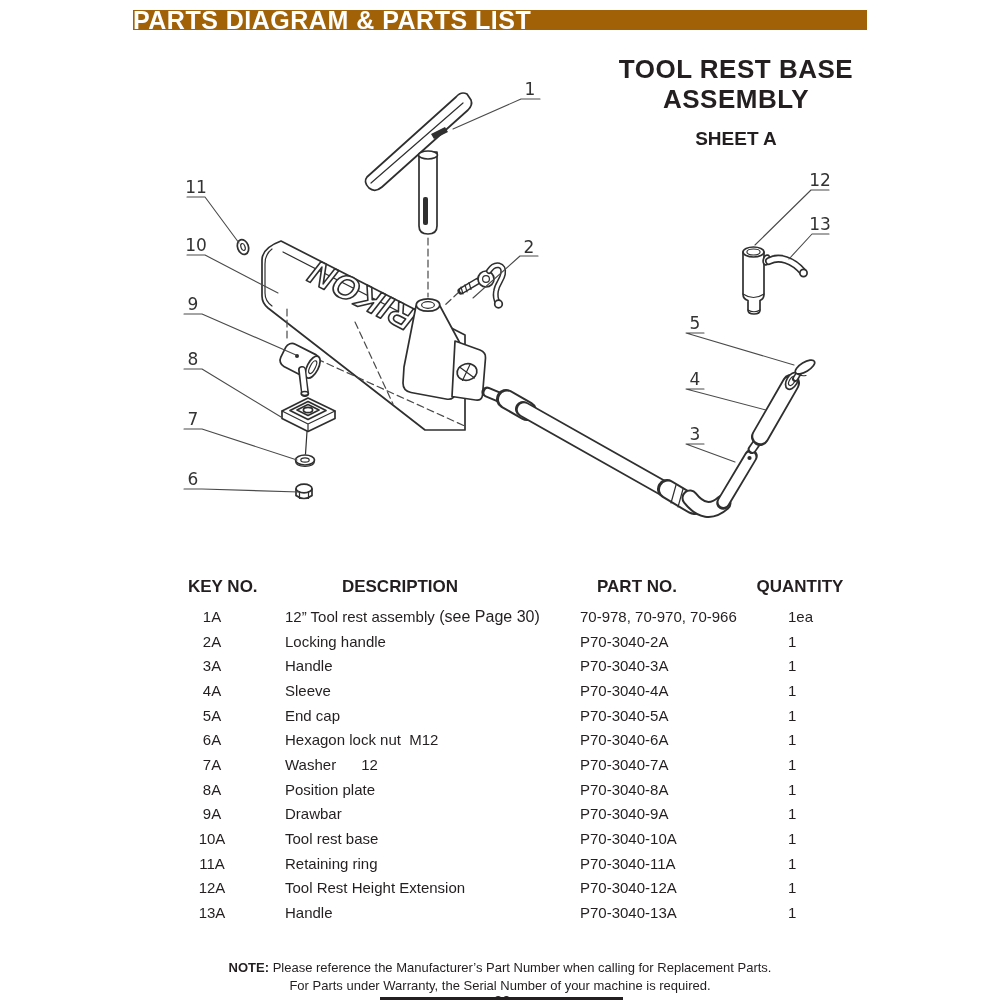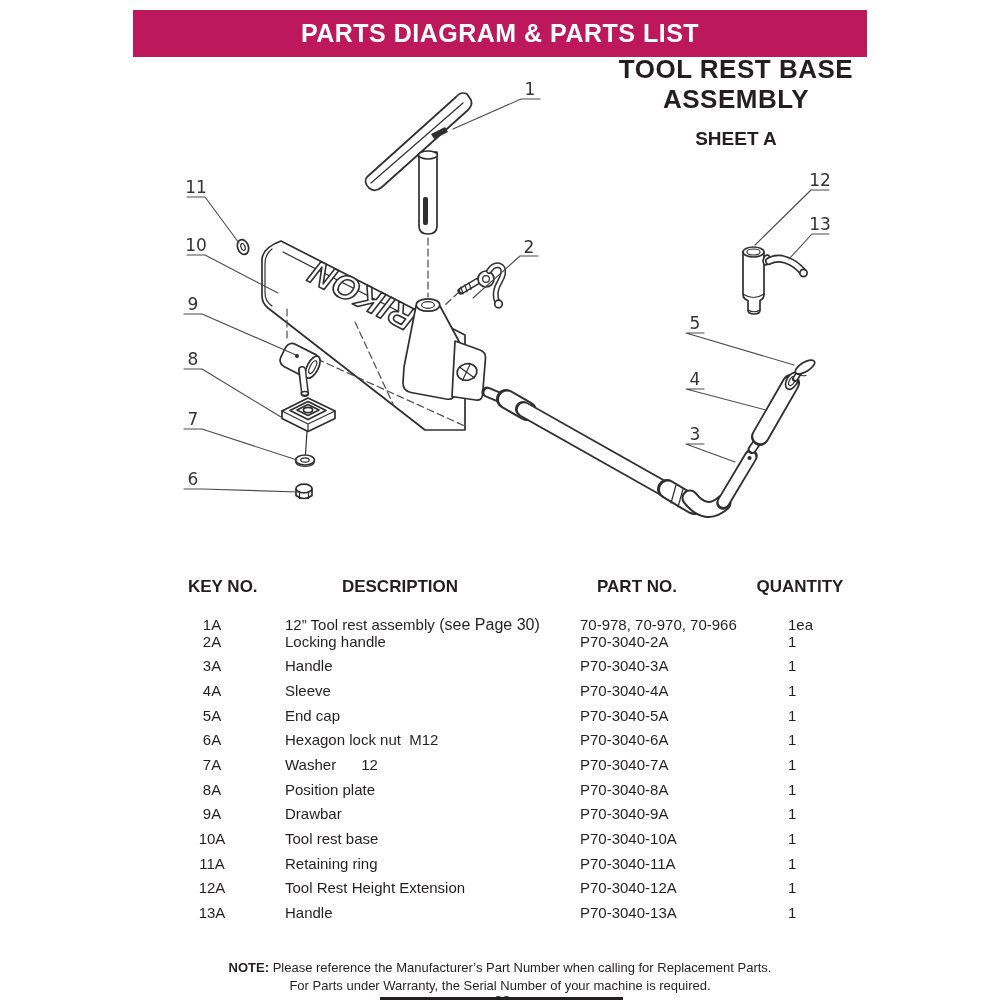--- a/index.html
+++ b/index.html
@@ -1,20 +1,20 @@
 <!DOCTYPE html>
 <html><head>
 <meta charset="utf-8">
 <style>
   *{margin:0;padding:0;box-sizing:border-box}
   html,body{width:1000px;height:1000px}
   body{position:relative;background:#fff;overflow:hidden;font-family:"Liberation Sans",sans-serif;color:#231f20}
   .abs{position:absolute}
-  #banner{left:133px;top:10px;width:734px;height:47px;background:#be185d;color:#fff;
-          display:flex;align-items:center;justify-content:center;font-weight:bold;
+  #banner{left:133px;top:10px;width:734px;height:20px;background:#a16207;color:#fff;
+          display:flex;align-items:center;font-weight:bold;
           font-size:25px;letter-spacing:.5px;white-space:nowrap}
   #titleblock{left:600px;top:54px;width:272px;text-align:center}
   .tl{font-size:26px;font-weight:bold;line-height:30px;letter-spacing:.5px}
   .sheet{font-size:19px;font-weight:bold;margin-top:14px}
   #diagram-svg{left:0;top:0;width:1000px;height:1000px}
   #table-header{left:0;top:577px;width:1000px;height:20px}
   #table-header span{position:absolute;font-weight:bold;font-size:17px;white-space:nowrap}
   .h-key{left:188px}
   .h-desc{left:300px;width:200px;text-align:center}
   .h-part{left:557px;width:160px;text-align:center}
@@ -215,21 +215,21 @@
   </g>
 </svg>
 
 <div id="table-header" class="abs">
   <span class="h-key">KEY NO.</span>
   <span class="h-desc">DESCRIPTION</span>
   <span class="h-part">PART NO.</span>
   <span class="h-qty">QUANTITY</span>
 </div>
 <div id="table-rows" class="abs">
-    <div class="prow" style="top: 8px;">
+    <div class="prow" style="top: 0px;">
       <span class="c-key">1A</span>
       <span class="c-desc">12” Tool rest assembly<span class="desc-note"> (see Page 30)</span></span>
       <span class="c-part">70-978, 70-970, 70-966</span>
       <span class="c-qty">1ea</span>
     </div>
     <div class="prow" style="top: 24.65px; padding-left: 40px;">
       <span class="c-key">2A</span>
       <span class="c-desc">Locking handle</span>
       <span class="c-part">P70-3040-2A</span>
       <span class="c-qty">1</span>

